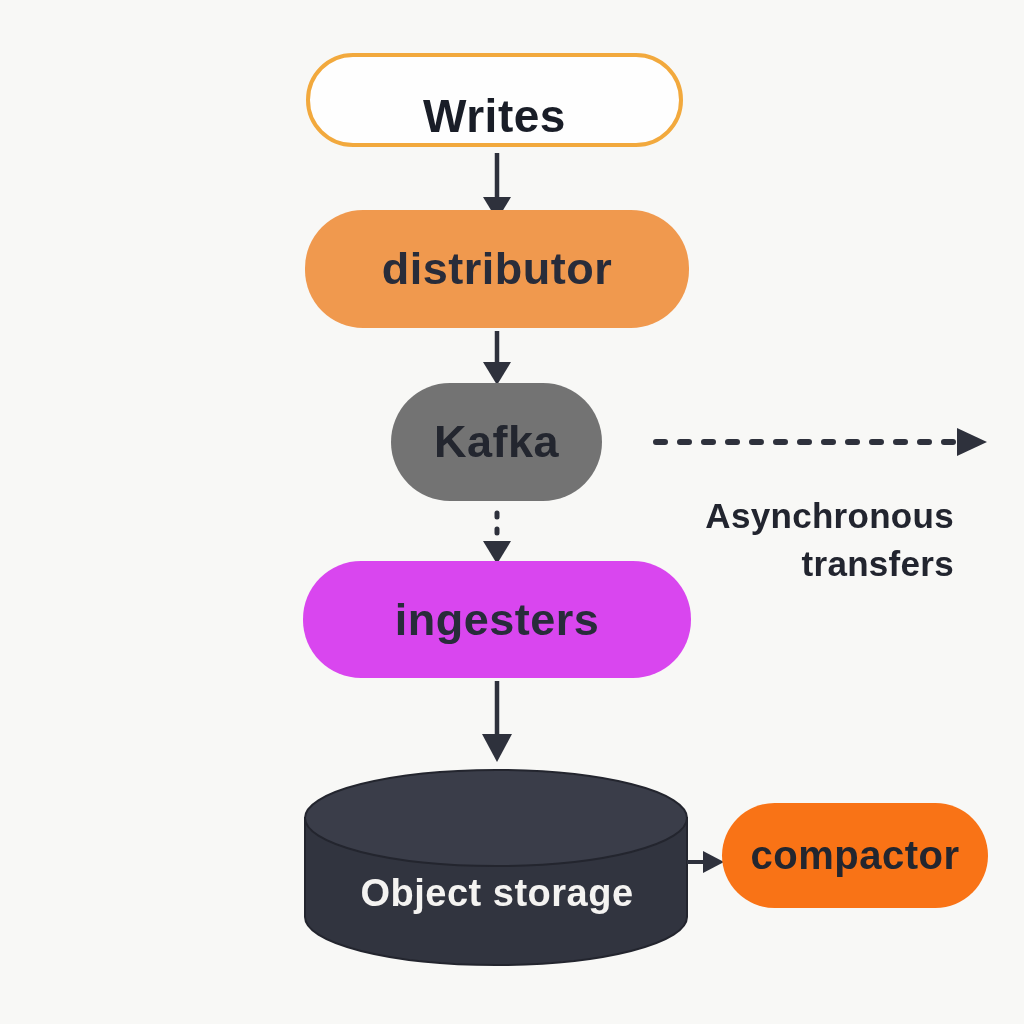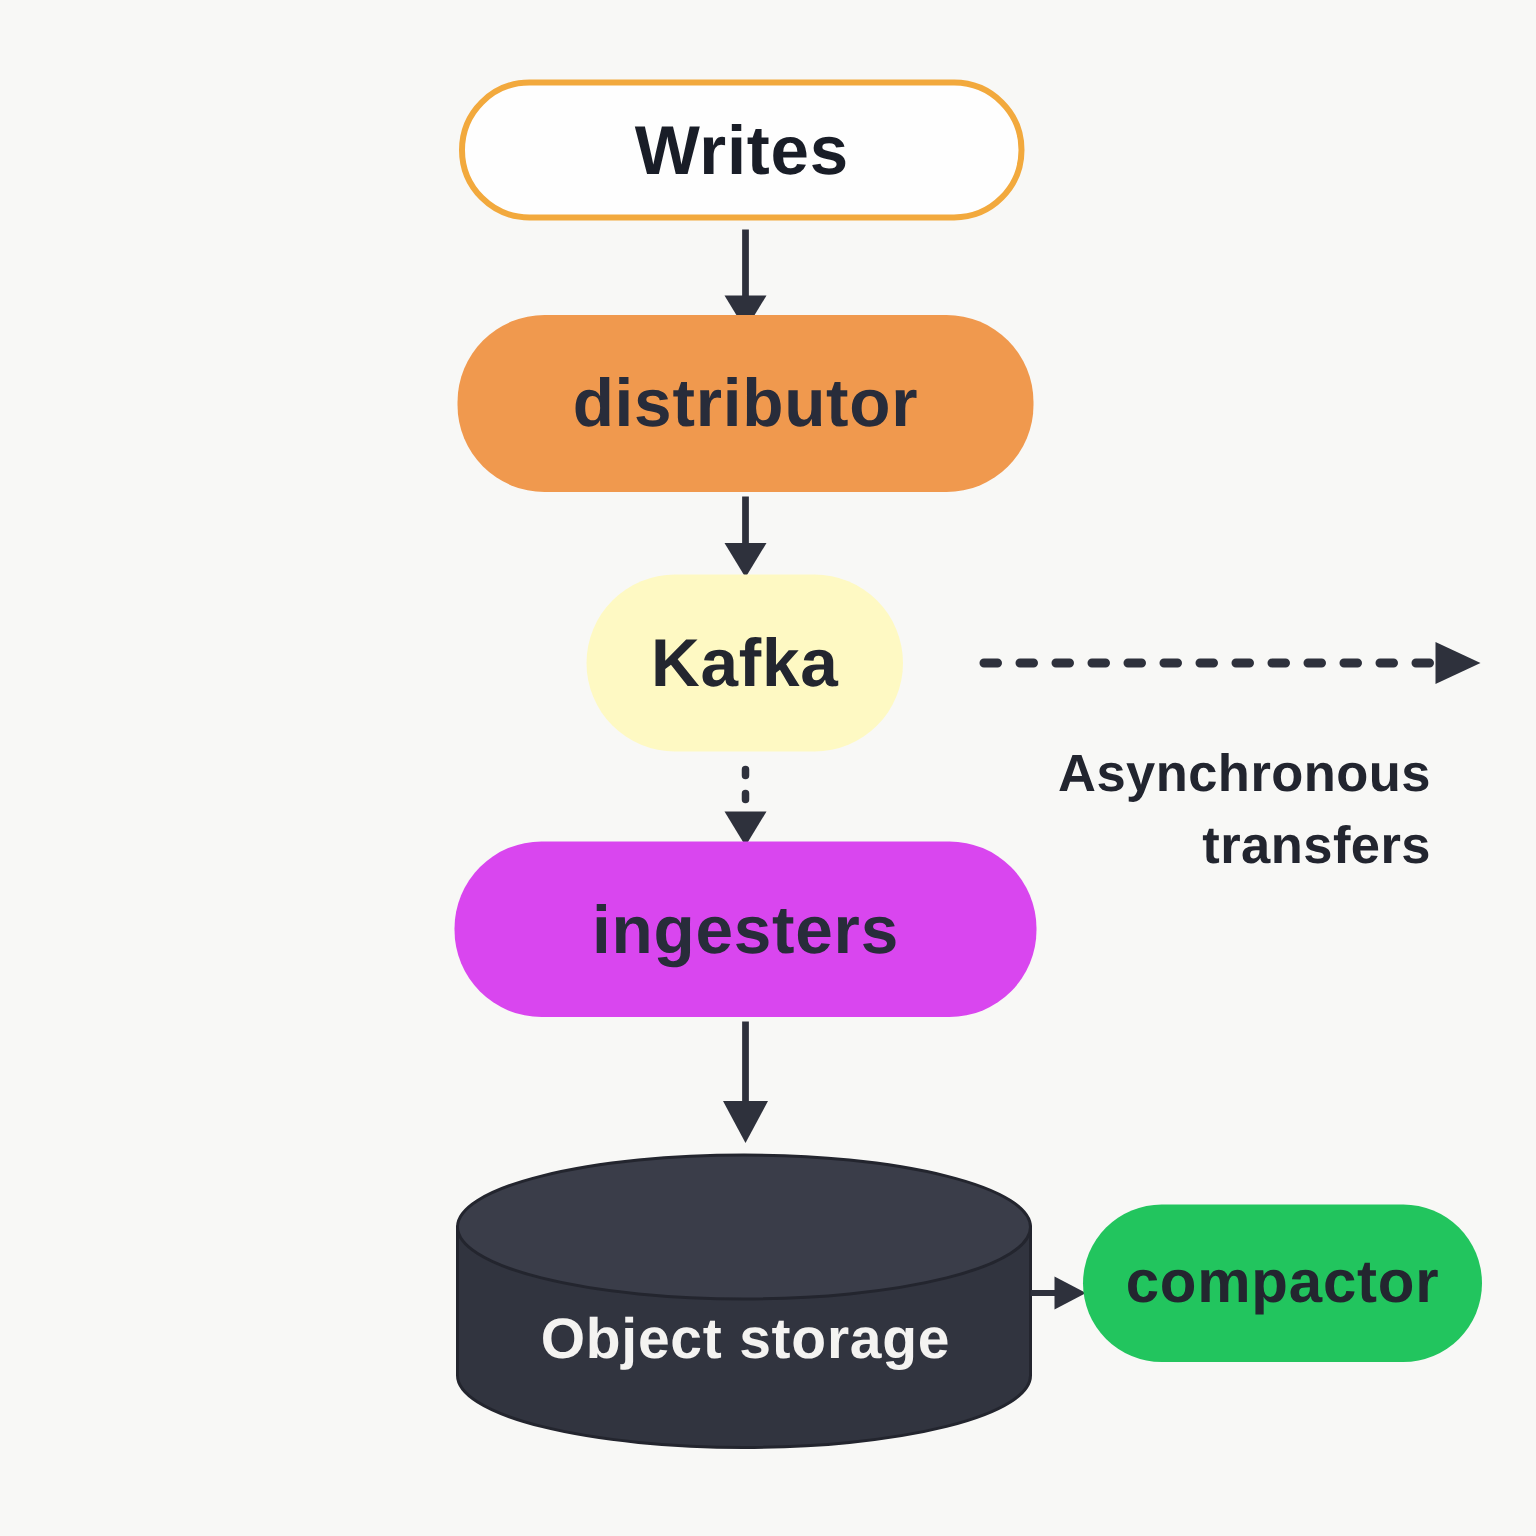--- a/index.html
+++ b/index.html
@@ -33,49 +33,50 @@
     white-space: nowrap;
   }
   .node-writes {
     left: 306px; top: 53px;
     width: 377px; height: 94px;
     background: #fefefe;
     border: 4px solid #f2a93d;
     border-radius: 47px;
     color: #191d27;
     font-size: 46px;
+    align-items: flex-end;
   }
   .node-distributor {
     left: 305px; top: 210px;
     width: 384px; height: 118px;
     background: #f0994e;
     border-radius: 58px;
     color: #282c3a;
     font-size: 45px;
   }
   .node-kafka {
     left: 391px; top: 383px;
     width: 211px; height: 118px;
-    background: #fef9c3;
+    background: #737373;
     border-radius: 59px;
     color: #23262f;
     font-size: 45px;
   }
   .node-ingesters {
     left: 303px; top: 561px;
     width: 388px; height: 117px;
     background: #d946ef;
     border-radius: 58px;
     color: #282c3a;
     font-size: 45px;
   }
   .node-compactor {
     left: 722px; top: 803px;
     width: 266px; height: 105px;
-    background: #22c55e;
+    background: #f97316;
     border-radius: 53px;
     color: #23262f;
     font-size: 40px;
   }
   .cylinder-label {
     position: absolute;
     left: 306px; top: 872px;
     width: 382px;
     text-align: center;
     color: #f4f3f1;

